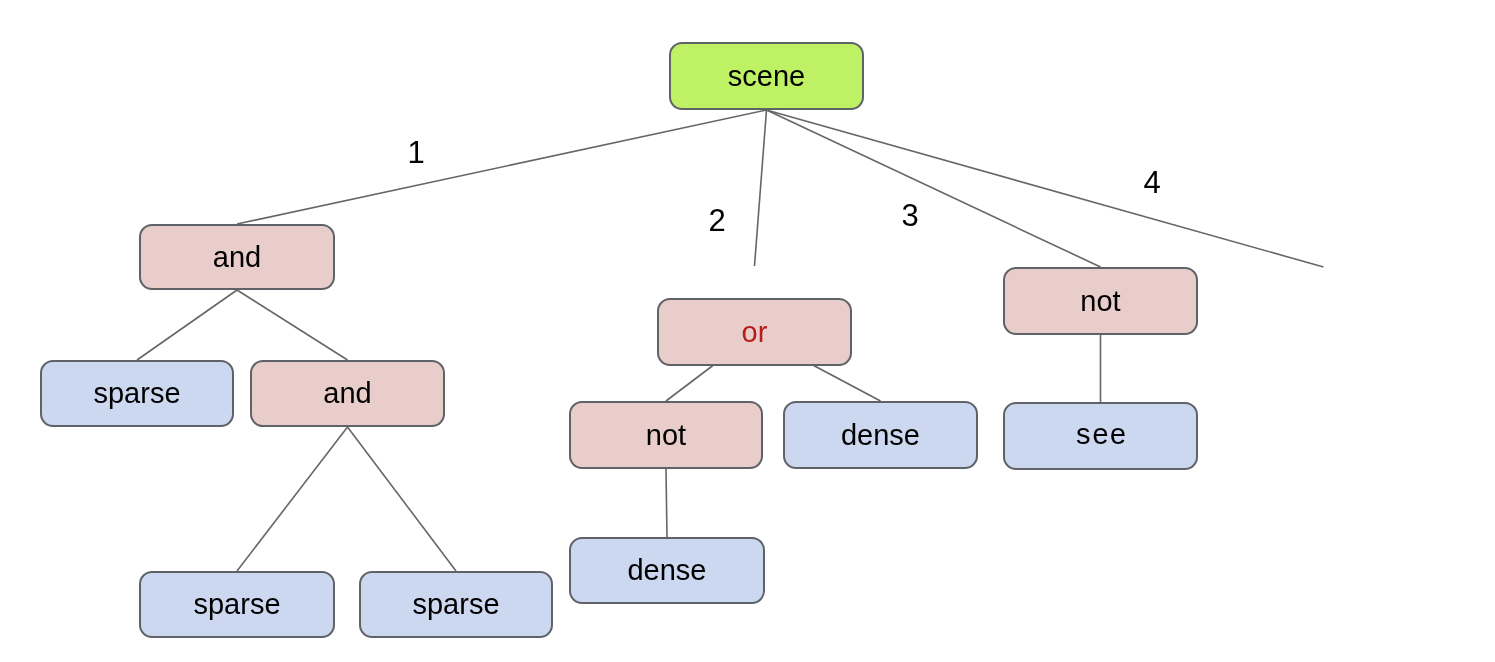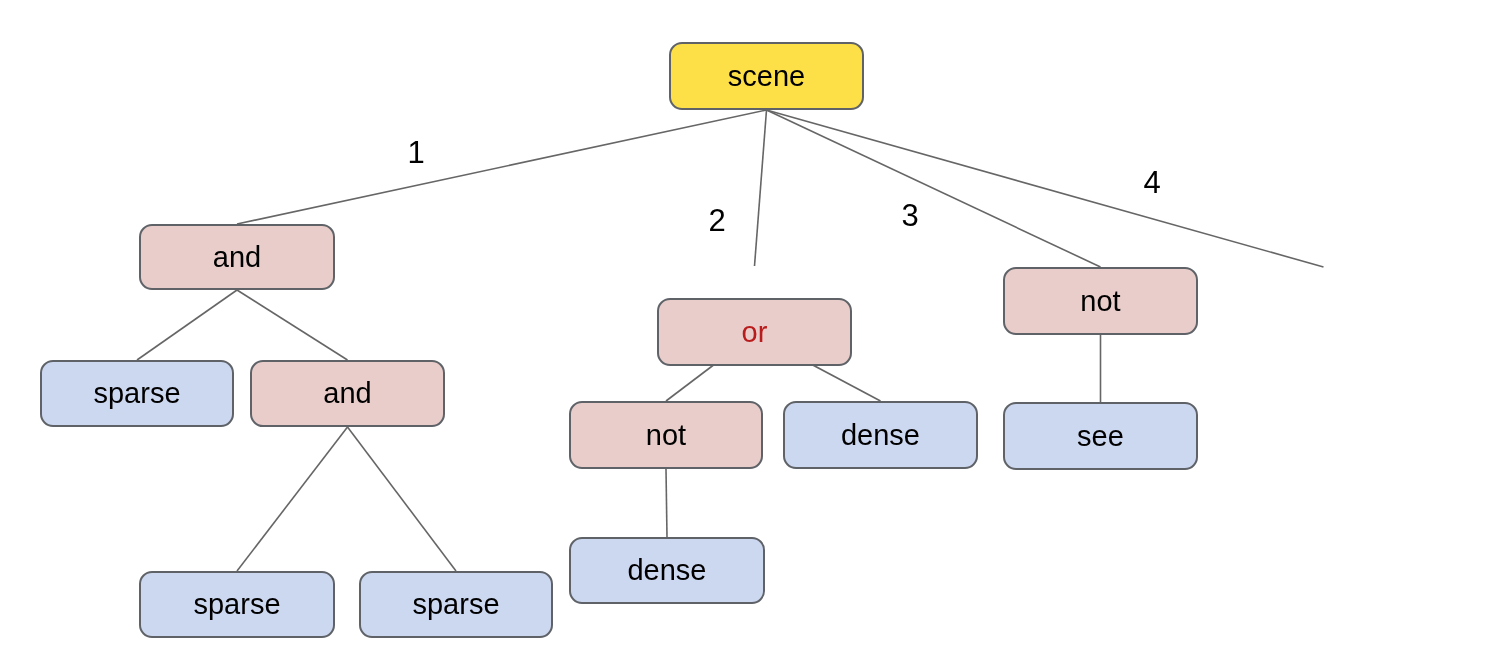--- a/index.html
+++ b/index.html
@@ -53,25 +53,25 @@
       <line x1="347.5" y1="427" x2="456" y2="571" stroke="#666666" stroke-width="1.6"></line>
       <line x1="754.5" y1="334" x2="666" y2="401" stroke="#666666" stroke-width="1.6"></line>
       <line x1="754.5" y1="334" x2="880.5" y2="401" stroke="#666666" stroke-width="1.6"></line>
       <line x1="666" y1="469" x2="667" y2="537" stroke="#666666" stroke-width="1.6"></line>
       <line x1="1100.5" y1="335" x2="1100.5" y2="402" stroke="#666666" stroke-width="1.6"></line>
     </svg>
 <div class="edge-label" style="left: 416px; top: 152px;">1</div>
     <div class="edge-label" style="left: 717px; top: 220px;">2</div>
     <div class="edge-label" style="left: 910px; top: 215px;">3</div>
     <div class="edge-label" style="left: 1152px; top: 182px;">4</div>
-    <div class="node" style="left: 669px; top: 42px; width: 195px; height: 68px; background: #fde047; border-color: rgb(95, 99, 104); color: rgb(0, 0, 0);">scene</div>
+    <div class="node" style="left: 669px; top: 42px; width: 195px; height: 68px; background: #bef264; border-color: rgb(95, 99, 104); color: rgb(0, 0, 0);">scene</div>
     <div class="node" style="left: 139px; top: 224px; width: 196px; height: 66px; background: rgb(232, 205, 202); border-color: rgb(95, 99, 104); color: rgb(0, 0, 0);">and</div>
     <div class="node" style="left: 657px; top: 266px; width: 195px; height: 68px; background: rgb(232, 205, 202); border-color: rgb(95, 99, 104); color: #b91c1c; margin-top: 32px;">or</div>
     <div class="node" style="left: 1003px; top: 267px; width: 195px; height: 68px; background: rgb(232, 205, 202); border-color: rgb(95, 99, 104); color: rgb(0, 0, 0);">not</div>
     <div class="node" style="left: 40px; top: 360px; width: 194px; height: 67px; background: rgb(204, 215, 240); border-color: rgb(95, 99, 104); color: rgb(0, 0, 0);">sparse</div>
     <div class="node" style="left: 250px; top: 360px; width: 195px; height: 67px; background: rgb(232, 205, 202); border-color: rgb(95, 99, 104); color: rgb(0, 0, 0);">and</div>
     <div class="node" style="left: 569px; top: 401px; width: 194px; height: 68px; background: rgb(232, 205, 202); border-color: rgb(95, 99, 104); color: rgb(0, 0, 0);">not</div>
     <div class="node" style="left: 783px; top: 401px; width: 195px; height: 68px; background: rgb(204, 215, 240); border-color: rgb(95, 99, 104); color: rgb(0, 0, 0);">dense</div>
-    <div class="node" style="left: 1003px; top: 402px; width: 195px; height: 68px; background: rgb(204, 215, 240); border-color: rgb(95, 99, 104); color: rgb(0, 0, 0);">see</div>
+    <div class="node" style="left: 1003px; top: 402px; width: 195px; height: 68px; background: rgb(204, 215, 240); border-color: rgb(95, 99, 104); color: rgb(0, 0, 0); font-family: Liberation Mono, monospace;">see</div>
     <div class="node" style="left: 569px; top: 537px; width: 196px; height: 67px; background: rgb(204, 215, 240); border-color: rgb(95, 99, 104); color: rgb(0, 0, 0);">dense</div>
     <div class="node" style="left: 139px; top: 571px; width: 196px; height: 67px; background: rgb(204, 215, 240); border-color: rgb(95, 99, 104); color: rgb(0, 0, 0);">sparse</div>
     <div class="node" style="left: 359px; top: 571px; width: 194px; height: 67px; background: rgb(204, 215, 240); border-color: rgb(95, 99, 104); color: rgb(0, 0, 0);">sparse</div>
   </div>
 
 </body></html>

